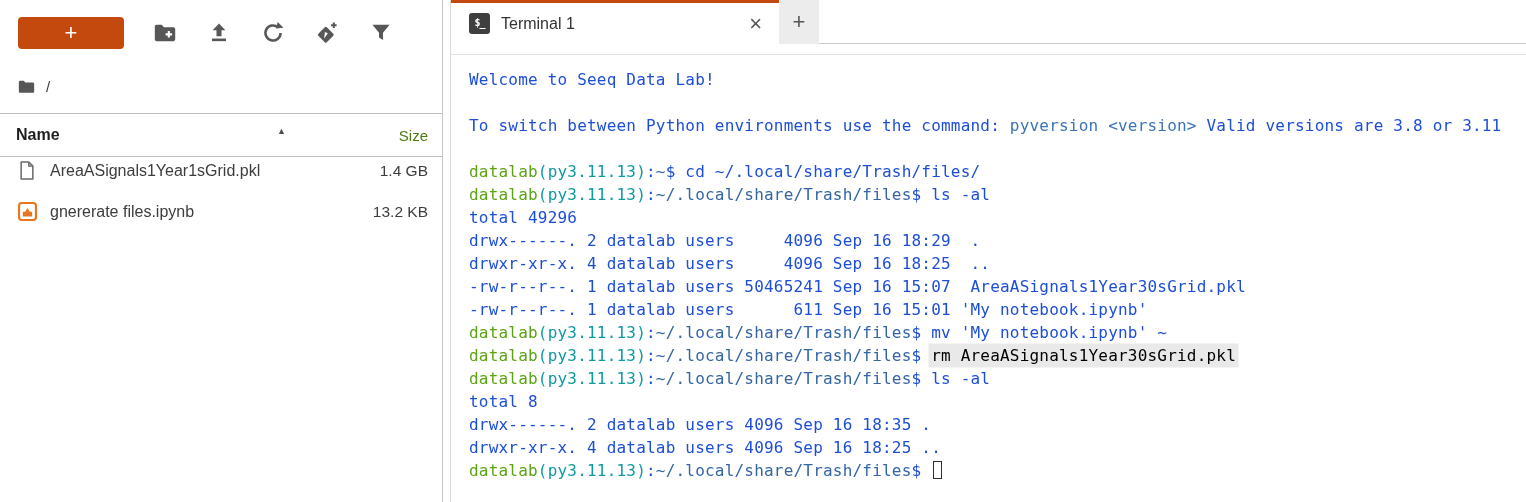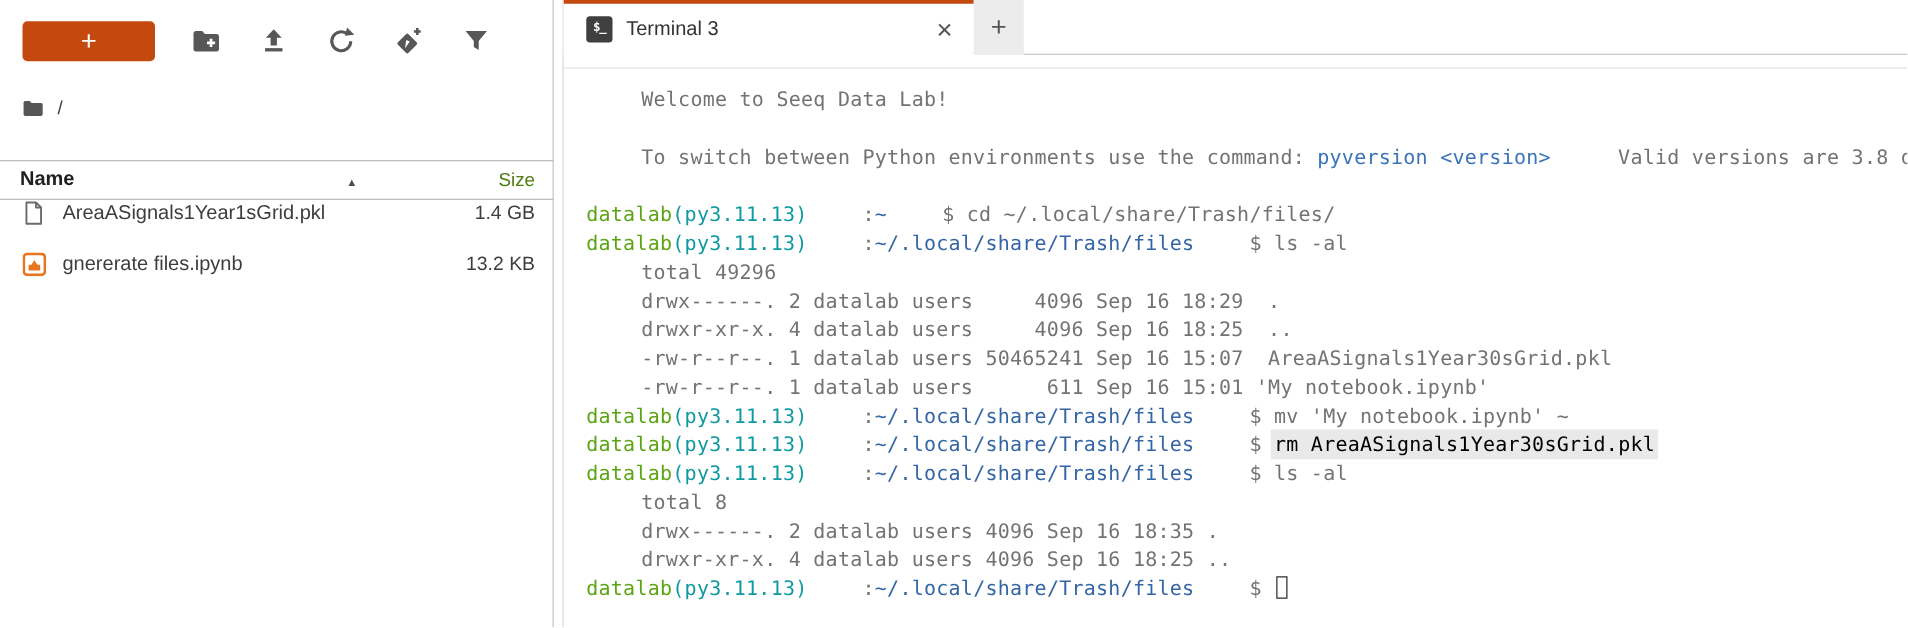--- a/index.html
+++ b/index.html
@@ -14,21 +14,21 @@
   .new-btn { width:106px; height:32px; background:var(--accent-orange,#c3490f); border:none;
              border-radius:4px; color:#fff; font-size:22px; font-weight:400; line-height:30px;
              text-align:center; cursor:pointer; font-family:"Liberation Sans",sans-serif; }
   .tool-icon { width:26px; height:26px; margin-left:28px; display:flex;
                align-items:center; justify-content:center; cursor:pointer; }
   .tool-icon svg { display:block; }
 
   .breadcrumb { position:absolute; left:18px; top:76px; height:20px; display:flex;
                 align-items:center; gap:11px; font-size:15px; color:#3c3c3c; }
 
-  .list-header { position:absolute; left:0; top:128px; width:443px; height:32px;
+  .list-header { position:absolute; left:0; top:113px; width:443px; height:44px;
                  border-top:1px solid #bdbdbd; border-bottom:1px solid #bdbdbd;
                  display:flex; align-items:center; padding:0 15px 0 16px; }
   .h-name { font-size:16px; font-weight:700; color:#1f1f1f; }
   .sort-caret { position:absolute; left:277px; top:12px; font-size:9px; color:#4d4d4d; }
   .h-size { margin-left:auto; font-size:15px; color:#4d7c0f; }
 
   .file-rows { position:absolute; left:0; top:150px; width:443px; }
   .file-row { height:41px; display:flex; align-items:center; padding:0 15px 0 17px;
               font-size:16px; color:#3d3d3d; cursor:pointer; }
   .file-row .row-icon { width:20px; height:20px; margin-right:13px; display:flex;
@@ -50,21 +50,21 @@
   .tab-label { margin-left:11px; font-size:16px; color:#333; }
   .tab-close { margin-left:auto; font-size:22px; color:#555; line-height:1; cursor:pointer;
                padding:2px 4px; }
   .tab-new { width:40px; height:44px; background:#ececec; display:flex; align-items:center;
              justify-content:center; font-size:22px; color:#555; cursor:pointer; }
 
   .terminal-wrap { margin-top:10px; border-top:1px solid #e2e2e2; height:447px; overflow:hidden; }
   .terminal { padding:13px 0 0 18px; font-family:"DejaVu Sans Mono",monospace; font-size:16px;
               line-height:23px; letter-spacing:0.2px; color:#000; white-space:pre; cursor:text; }
   .t-line { height:23px; }
-  .seg-k  { color:#737373;margin-left:44px; }
+  .seg-k  { color:#1d4ed8; }
   .seg-g  { color:var(--prompt-green,#5ca414); }
   .seg-c  { color:var(--prompt-cyan,#0f9aa2); }
   .seg-b  { color:var(--path-blue,#3465a4); }
   .seg-pb { color:var(--command-blue,#3b74b8); }
   .seg-hl { color:#000; background:var(--selection-gray,#e9e9e9);
             box-shadow:0 0 0 2.5px var(--selection-gray,#e9e9e9);margin-top:40px; }
   .t-cursor { display:inline-block; width:9px; height:18px; border:1px solid #2e2e2e;
               vertical-align:-3px; margin-left:2px; }
 </style>
 </head>
@@ -149,21 +149,21 @@
           <span class="row-name">gnererate files.ipynb</span>
           <span class="row-size">13.2 KB</span>
         </div>
       </div>
   </div>
 
   <div class="right-panel">
     <div class="tab-bar">
       <div class="tab-active">
         <span class="tab-term-icon">$_</span>
-        <span class="tab-label">Terminal 3</span>
+        <span class="tab-label">Terminal 1</span>
         <span class="tab-close">×</span>
       </div>
       <div class="tab-new">+</div>
     </div>
     <div class="terminal-wrap">
       <div class="terminal" id="terminal"><div class="t-line"><span class="seg-k">Welcome to Seeq Data Lab!</span></div><div class="t-line">&nbsp;</div><div class="t-line"><span class="seg-k">To switch between Python environments use the command: </span><span class="seg-pb">pyversion &lt;version&gt;</span><span class="seg-k"> Valid versions are 3.8 or 3.11</span></div><div class="t-line">&nbsp;</div><div class="t-line"><span class="seg-g">datalab</span><span class="seg-c">(py3.11.13)</span><span class="seg-k">:</span><span class="seg-b">~</span><span class="seg-k">$ cd ~/.local/share/Trash/files/</span></div><div class="t-line"><span class="seg-g">datalab</span><span class="seg-c">(py3.11.13)</span><span class="seg-k">:</span><span class="seg-b">~/.local/share/Trash/files</span><span class="seg-k">$ ls -al</span></div><div class="t-line"><span class="seg-k">total 49296</span></div><div class="t-line"><span class="seg-k">drwx------. 2 datalab users     4096 Sep 16 18:29  .</span></div><div class="t-line"><span class="seg-k">drwxr-xr-x. 4 datalab users     4096 Sep 16 18:25  ..</span></div><div class="t-line"><span class="seg-k">-rw-r--r--. 1 datalab users 50465241 Sep 16 15:07  AreaASignals1Year30sGrid.pkl</span></div><div class="t-line"><span class="seg-k">-rw-r--r--. 1 datalab users      611 Sep 16 15:01 'My notebook.ipynb'</span></div><div class="t-line"><span class="seg-g">datalab</span><span class="seg-c">(py3.11.13)</span><span class="seg-k">:</span><span class="seg-b">~/.local/share/Trash/files</span><span class="seg-k">$ mv 'My notebook.ipynb' ~</span></div><div class="t-line"><span class="seg-g">datalab</span><span class="seg-c">(py3.11.13)</span><span class="seg-k">:</span><span class="seg-b">~/.local/share/Trash/files</span><span class="seg-k">$ </span><span class="seg-hl">rm AreaASignals1Year30sGrid.pkl</span></div><div class="t-line"><span class="seg-g">datalab</span><span class="seg-c">(py3.11.13)</span><span class="seg-k">:</span><span class="seg-b">~/.local/share/Trash/files</span><span class="seg-k">$ ls -al</span></div><div class="t-line"><span class="seg-k">total 8</span></div><div class="t-line"><span class="seg-k">drwx------. 2 datalab users 4096 Sep 16 18:35 .</span></div><div class="t-line"><span class="seg-k">drwxr-xr-x. 4 datalab users 4096 Sep 16 18:25 ..</span></div><div class="t-line"><span class="seg-g">datalab</span><span class="seg-c">(py3.11.13)</span><span class="seg-k">:</span><span class="seg-b">~/.local/share/Trash/files</span><span class="seg-k">$ </span><span class="t-cursor"></span></div></div>
     </div>
   </div>
 
 </div>

